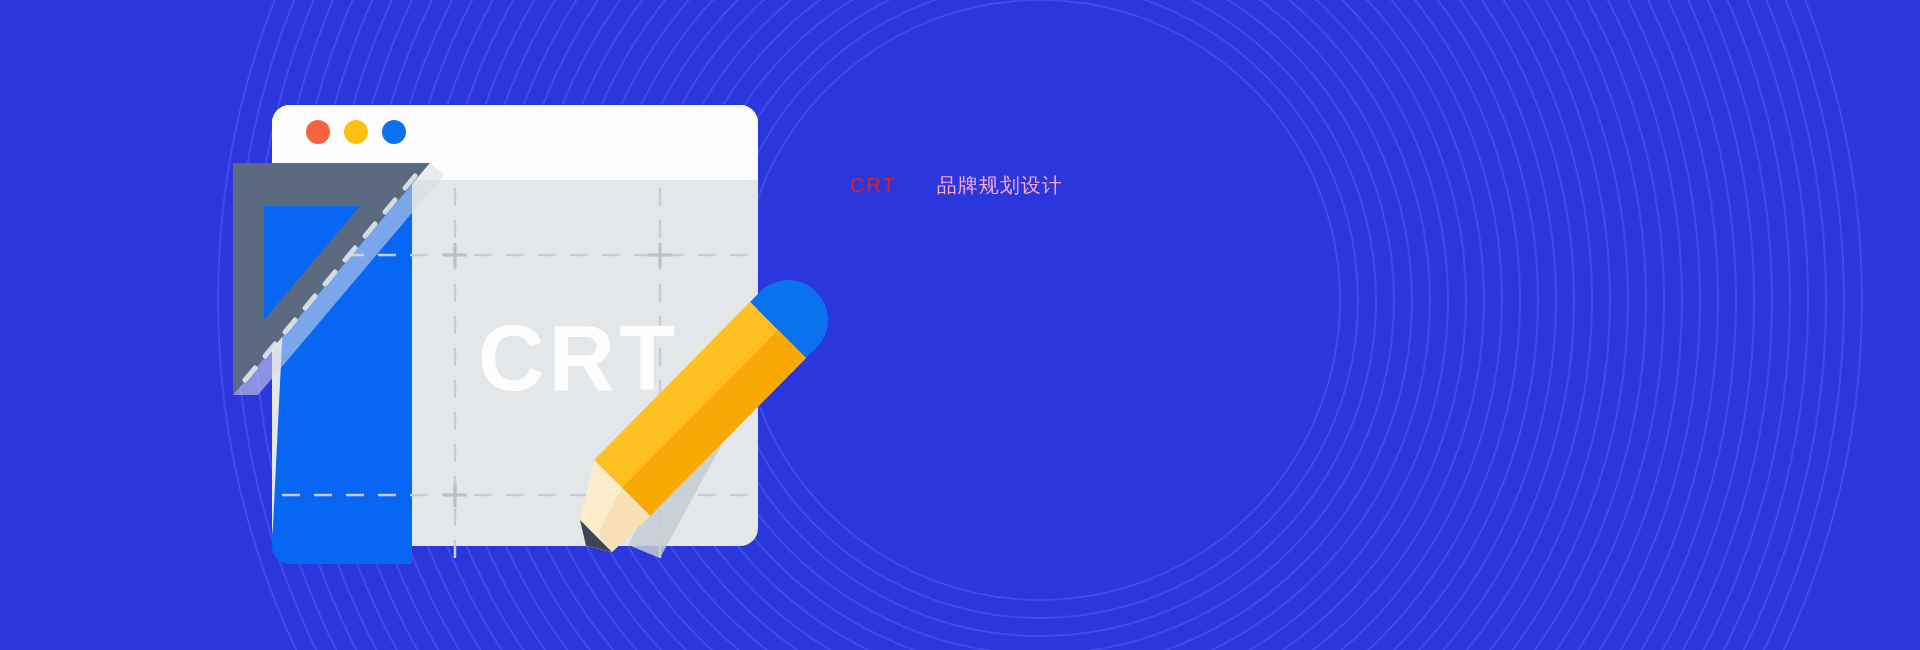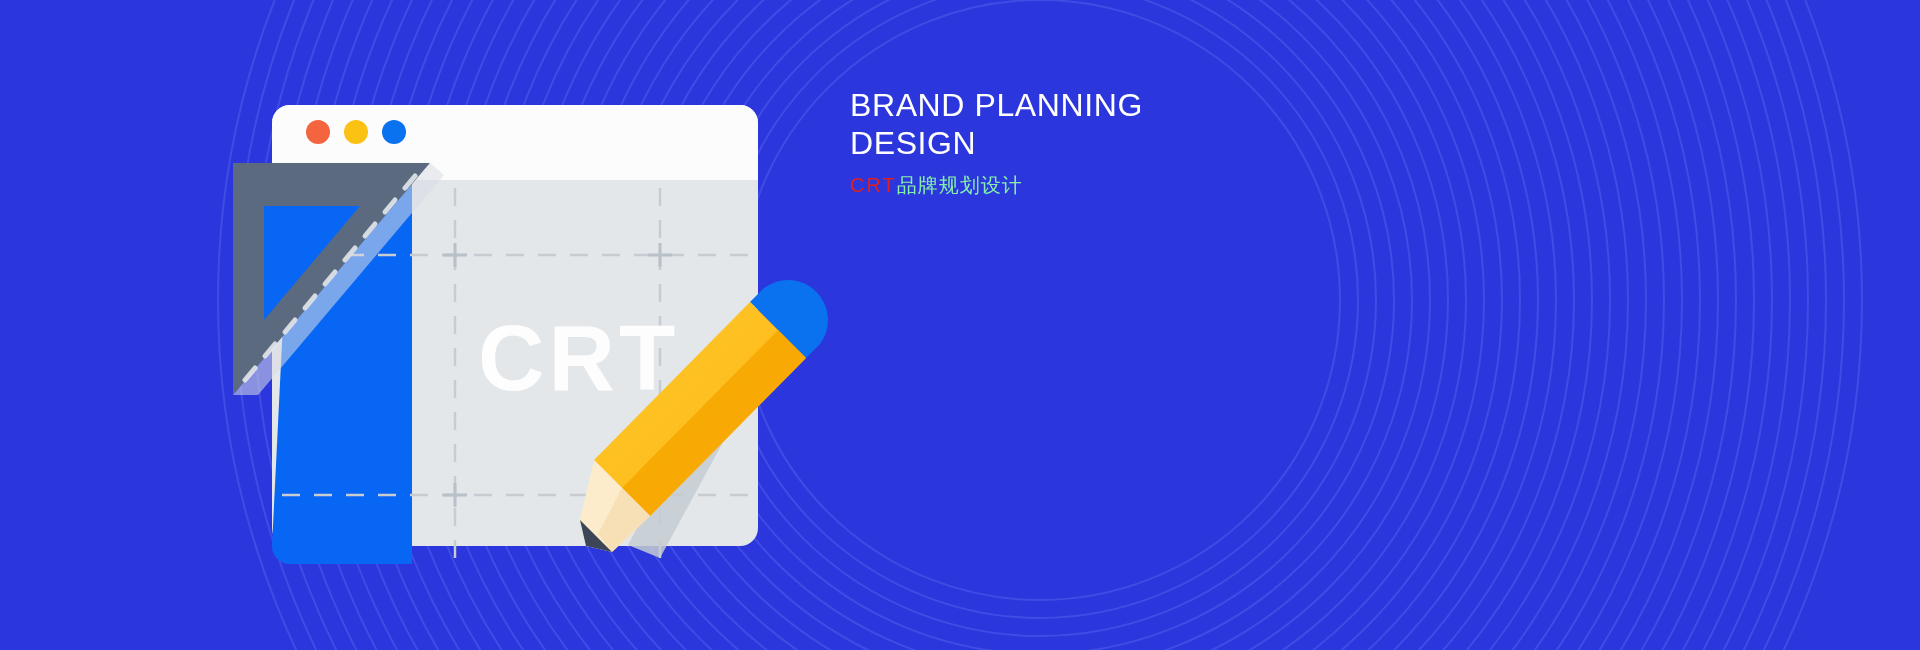--- a/index.html
+++ b/index.html
@@ -24,21 +24,21 @@
   .headline{
     position:absolute;left:0;top:86px;width:560px;
     color:#ffffff;font-size:32px;line-height:38px;
     font-weight:300;letter-spacing:.6px;white-space:pre-line;
   }
   .sub{
     position:absolute;left:0;top:172px;
     font-size:20px;line-height:26px;color:#e9eaf6;letter-spacing:1px;
   }
   .sub .sub-crt{color:#e02020;letter-spacing:2px;}
-  .sub .sub-cn{color:#86efac;}
+  .sub .sub-cn{color:#f9a8d4;margin-left:40px;}
 
   .tagline{position:absolute;left:0;top:402px;width:960px;}
   .tag-en{
     color:#ffffff;font-size:39px;line-height:48px;font-weight:300;
     letter-spacing:-.2px;transform:scaleX(.88);transform-origin:left center;
     white-space:pre-line;
   }
   .tag-cn{
     margin-top:8px;color:#ffffff;font-size:40px;line-height:50px;
     font-weight:300;letter-spacing:1px;
@@ -175,22 +175,20 @@
         <path d="M594 460 L650 516 L612 552 L586 546 L580 520 Z" fill="#fdeccb"></path>
         <path d="M622 488 L650 516 L612 552 L598 534 Z" fill="#f6ddb0" opacity=".8"></path>
 
         <path d="M586 546 L580 520 L612 552 Z" fill="#3d4657"></path>
       </g>
     </svg>
   </div>
 
   <div class="copy">
 
-    <div class="headline">BRAND PLANNING
-DESIGN</div>
 
     <div class="sub">
       <span class="sub-crt">CRT</span><span class="sub-cn">品牌规划设计</span>
     </div>
 
 
   </div>
 </div>
 
 </body></html>

